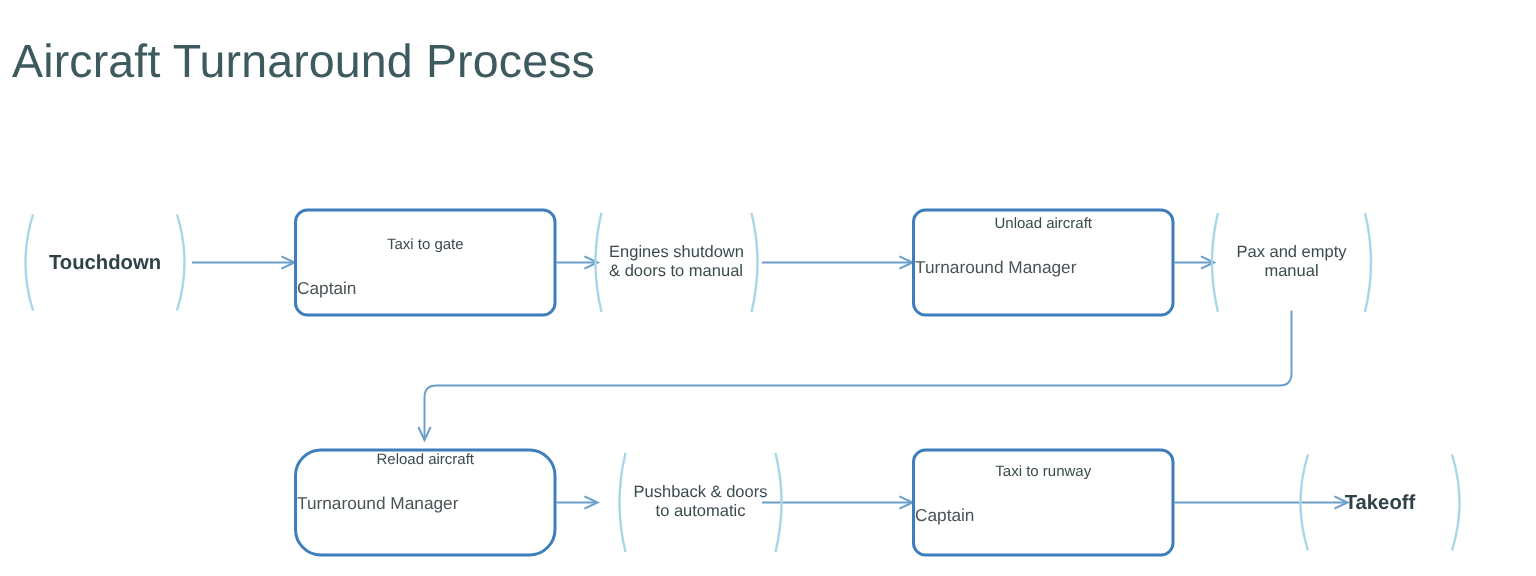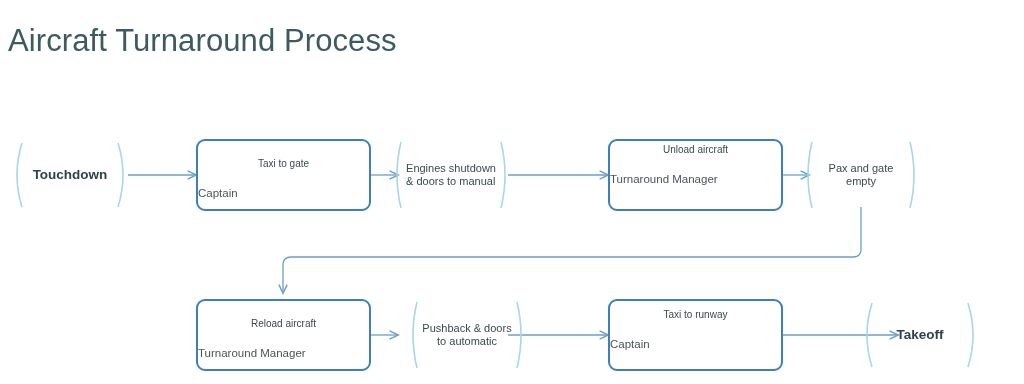--- a/index.html
+++ b/index.html
@@ -162,26 +162,26 @@
     <div class="proc-title">Unload aircraft</div>
     <div class="proc-role" style="margin-top:17px;">Turnaround Manager</div>
   </div>
 
   <div class="bracketed stage" style="left:804px; top:140px; width:114px; height:70px;">
     <svg class="bracket-svg" viewBox="0 0 114 70" preserveAspectRatio="none" xmlns="http://www.w3.org/2000/svg">
       <path d="M8,2 Q0,35 8,68" fill="none" stroke="#a9d6e8" stroke-width="1.6"></path>
       <path d="M106,2 Q114,35 106,68" fill="none" stroke="#a9d6e8" stroke-width="1.6"></path>
     </svg>
     <div class="bk-label">
-      <span>Pax and gate</span><br>
-      <span>empty</span>
+      <span>Pax and empty</span><br>
+      <span>manual</span>
     </div>
   </div>
 
-  <div class="proc" style="left:196px; top:299px; width:175px; height:72px; padding-top:17px;">
+  <div class="proc" style="left:196px; top:299px; width:175px; height:72px; border-radius:18px;">
     <div class="proc-title">Reload aircraft</div>
     <div class="proc-role" style="margin-top:17px;">Turnaround Manager</div>
   </div>
 
   <div class="bracketed stage" style="left:409px; top:300px; width:116px; height:70px;">
     <svg class="bracket-svg" viewBox="0 0 116 70" preserveAspectRatio="none" xmlns="http://www.w3.org/2000/svg">
       <path d="M8,2 Q0,35 8,68" fill="none" stroke="#a9d6e8" stroke-width="1.6"></path>
       <path d="M108,2 Q116,35 108,68" fill="none" stroke="#a9d6e8" stroke-width="1.6"></path>
     </svg>
     <div class="bk-label">

